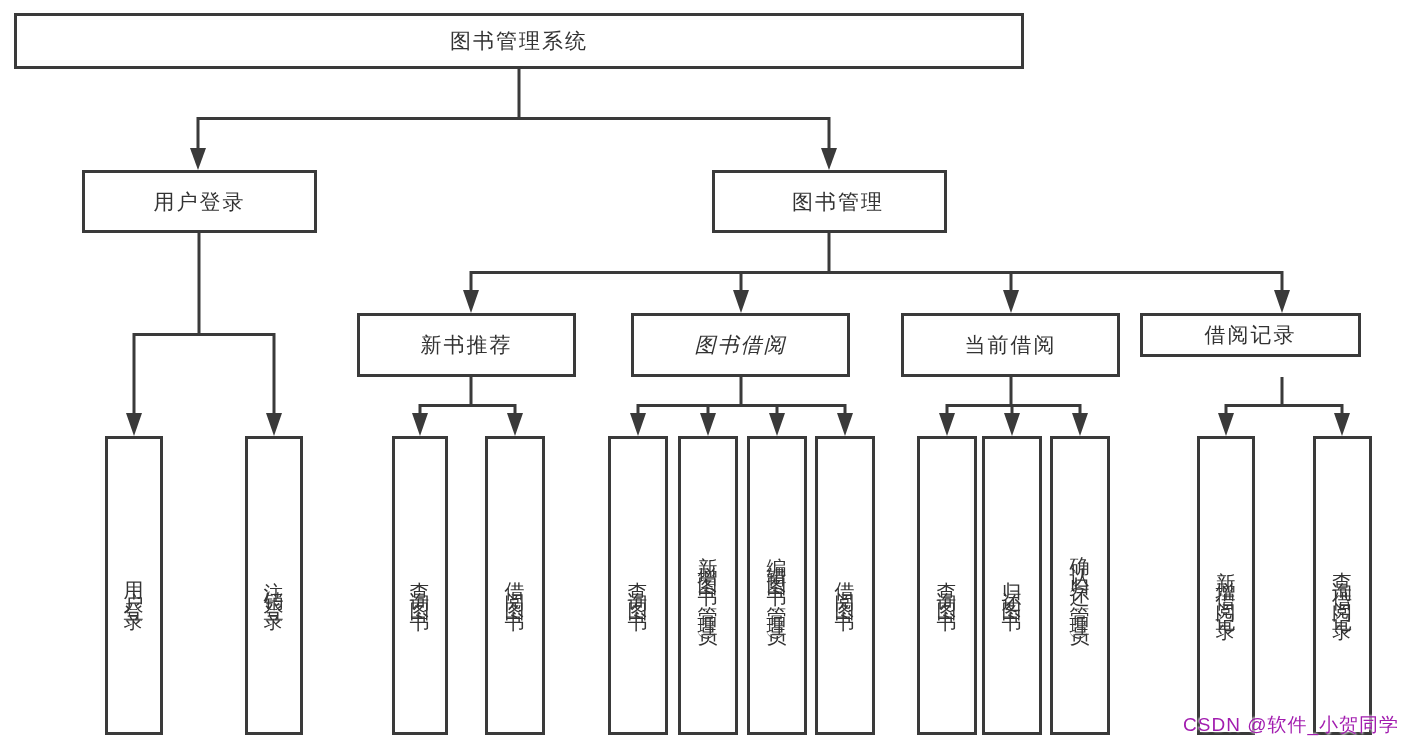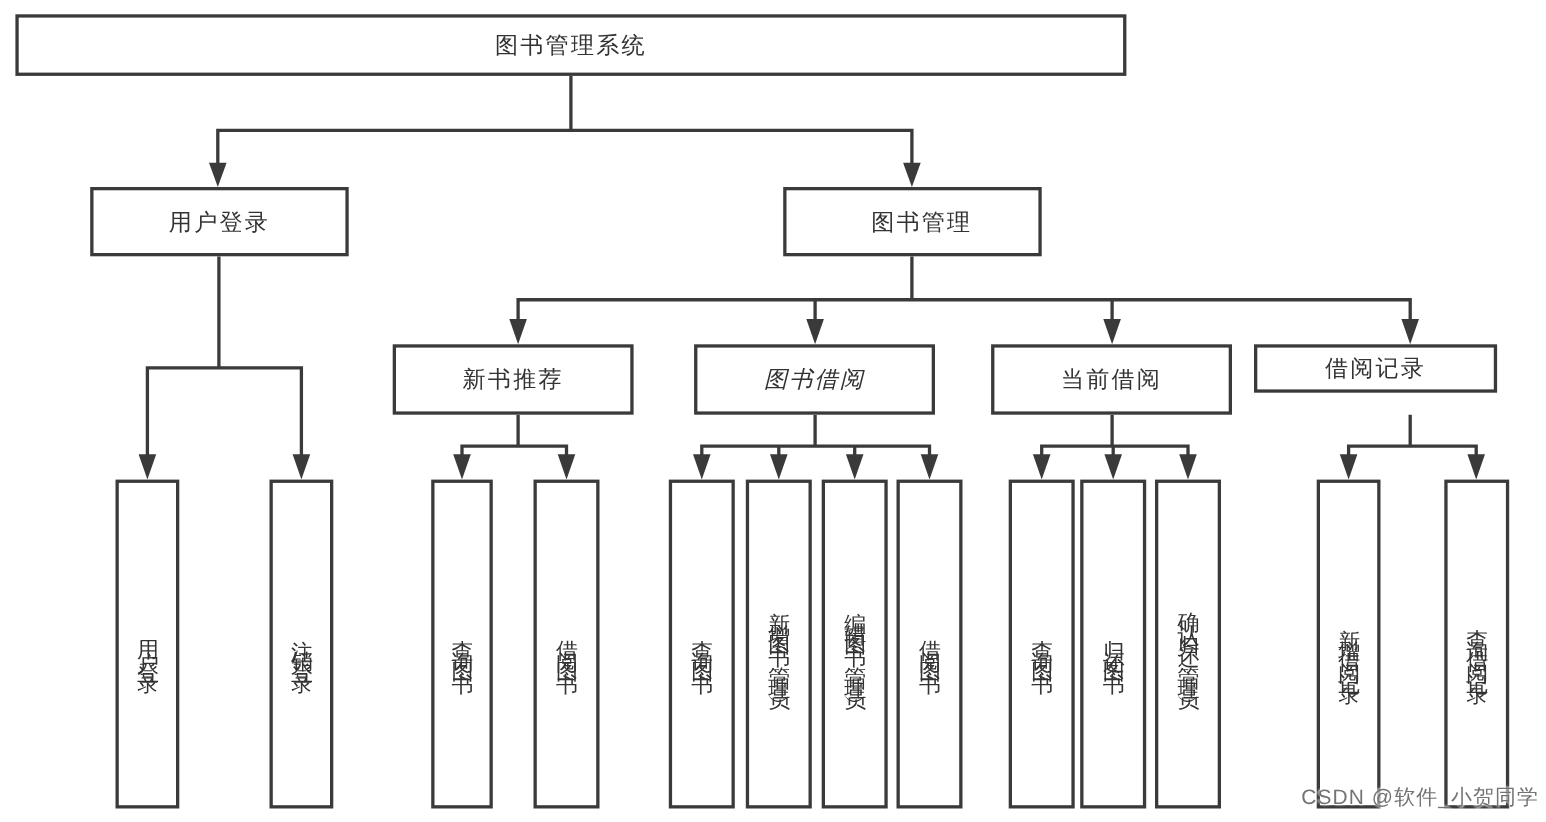--- a/index.html
+++ b/index.html
@@ -49,21 +49,21 @@
     letter-spacing: 10px;
     color: #333333;
     white-space: nowrap;
   }
   .watermark {
     position: absolute;
     right: 6px;
     top: 712px;
     font-size: 19px;
     letter-spacing: 1px;
-    color: #737373;
+    color: #a21caf;
     z-index: 3;
     white-space: nowrap;
     text-shadow: 1px 1px 2px rgba(255,255,255,0.95), -1px -1px 2px rgba(255,255,255,0.95);
   }
 </style>
 </head>
 <body>
 
 <div class="stage">
 

